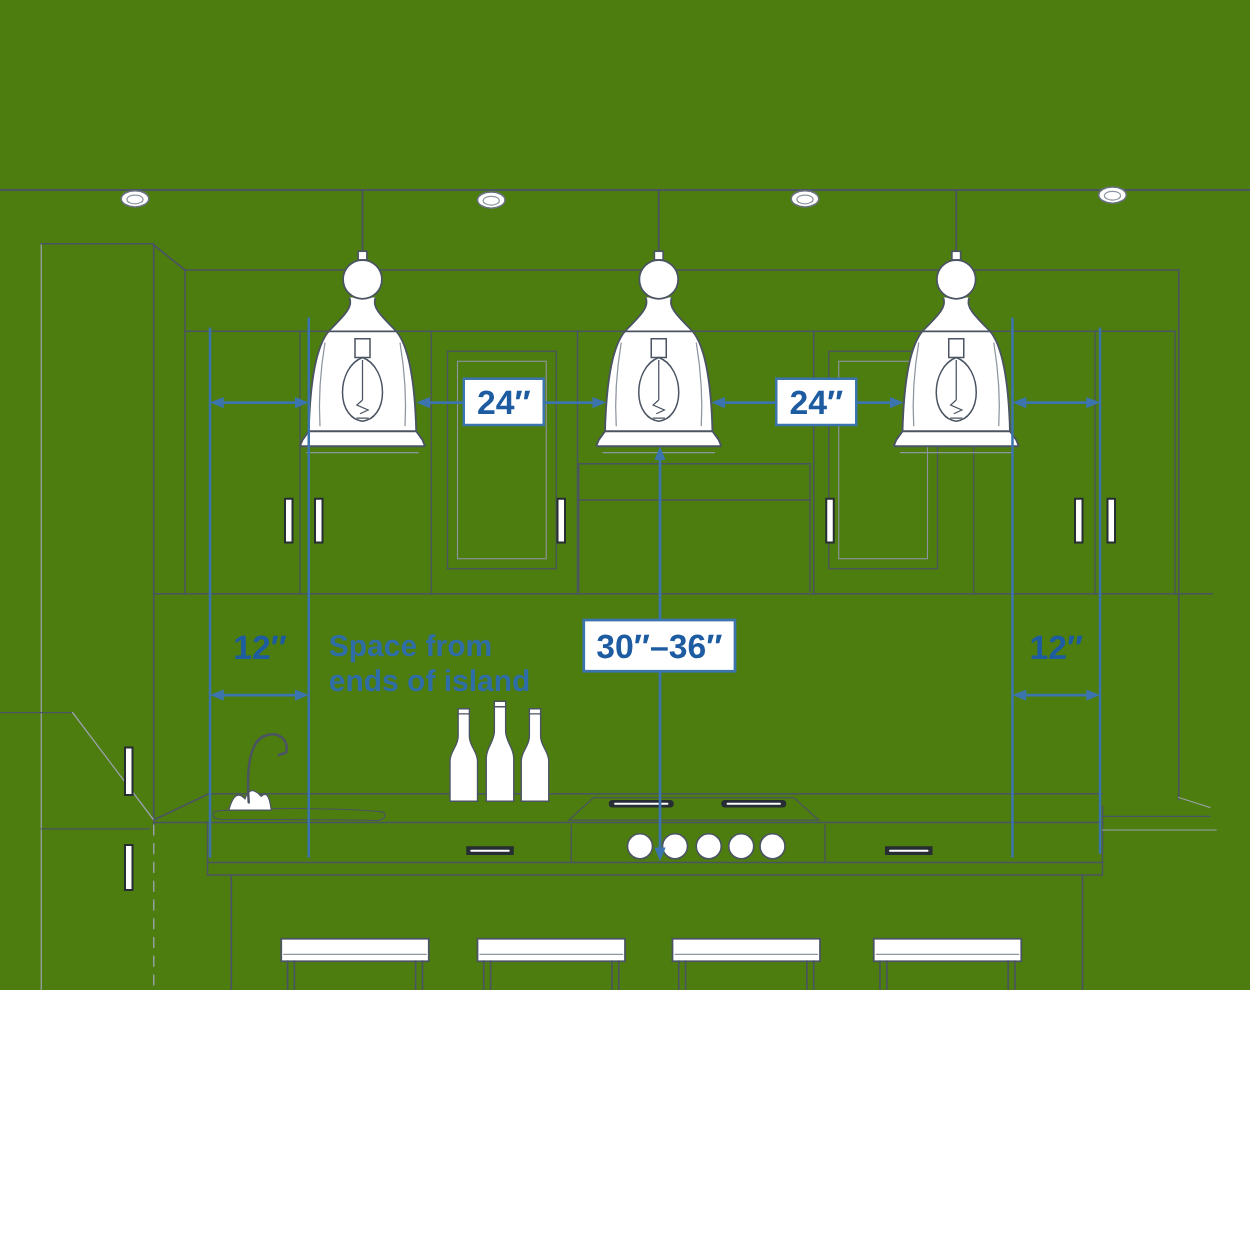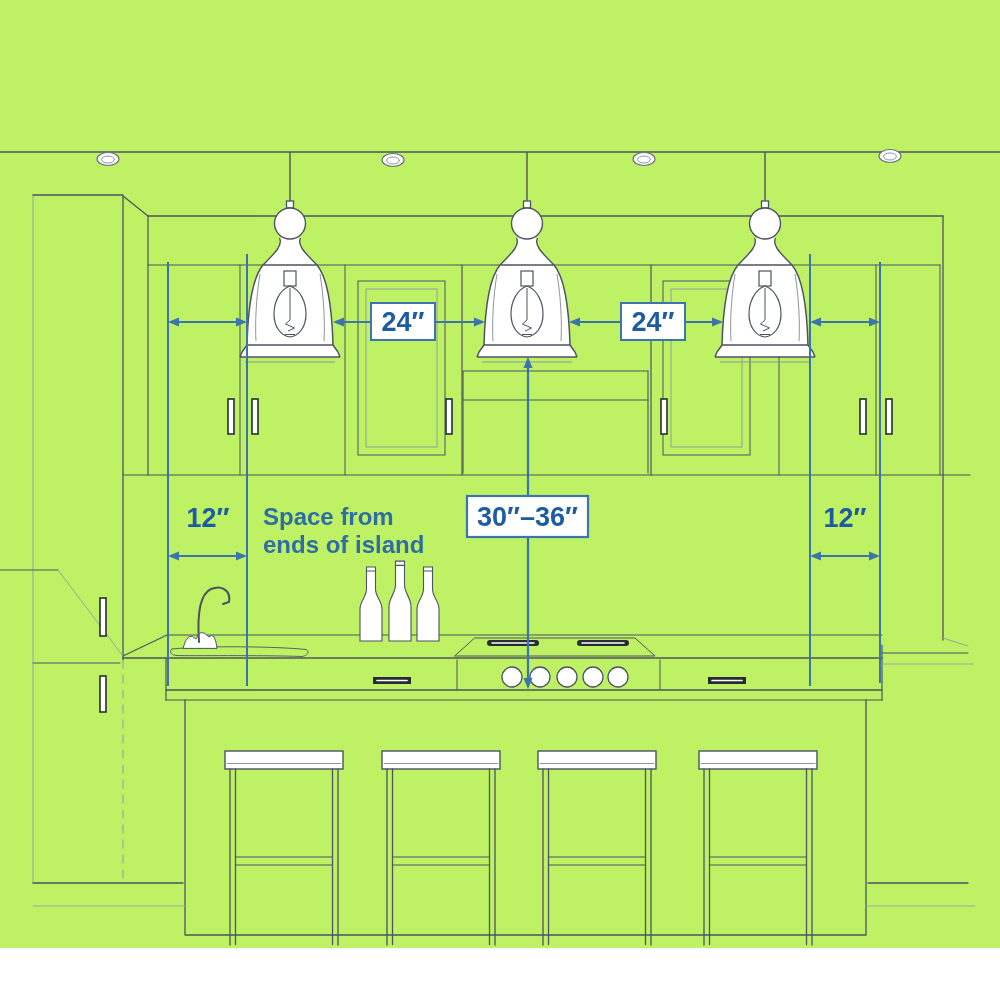--- a/index.html
+++ b/index.html
@@ -1,16 +1,16 @@
 <!DOCTYPE html>
 <html><head>
 <meta charset="utf-8">
 <style>
   html,body{margin:0;padding:0;background:#ffffff;}
-  .stage{position:relative;width:1000px;height:948px;background:#bef264;overflow:hidden;
+  .stage{position:relative;width:1000px;height:792px;background:#4d7c0f;overflow:hidden;
          font-family:"Liberation Sans","DejaVu Sans",sans-serif;}
   svg{display:block}
   text{font-family:"Liberation Sans","DejaVu Sans",sans-serif;}
   .dim-label{font-size:27px;font-weight:bold;}
   .note-label{font-size:24px;font-weight:600;}
 </style>
 </head>
 <body>
 
 <div class="stage">

